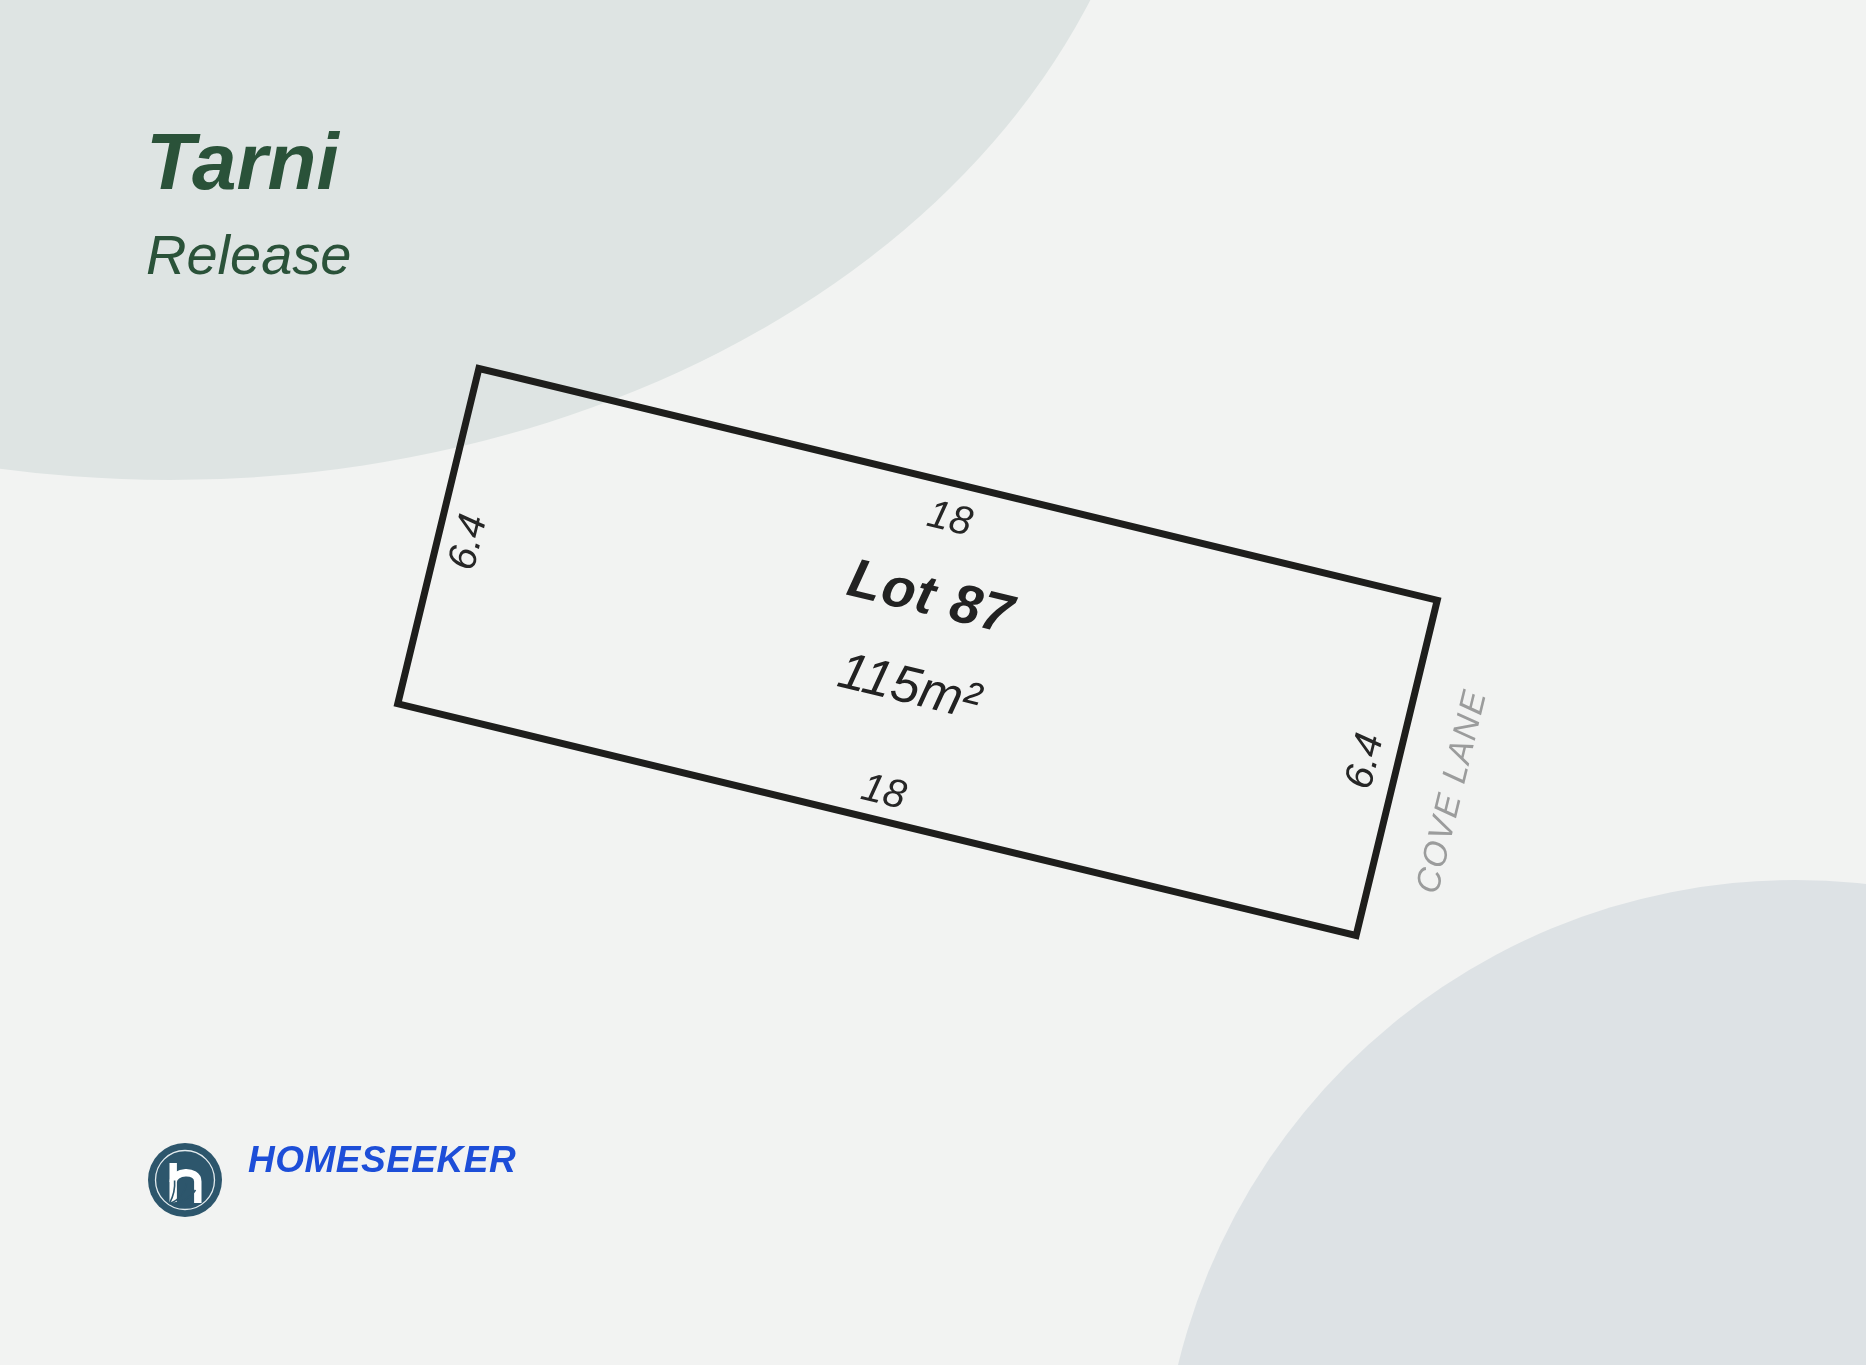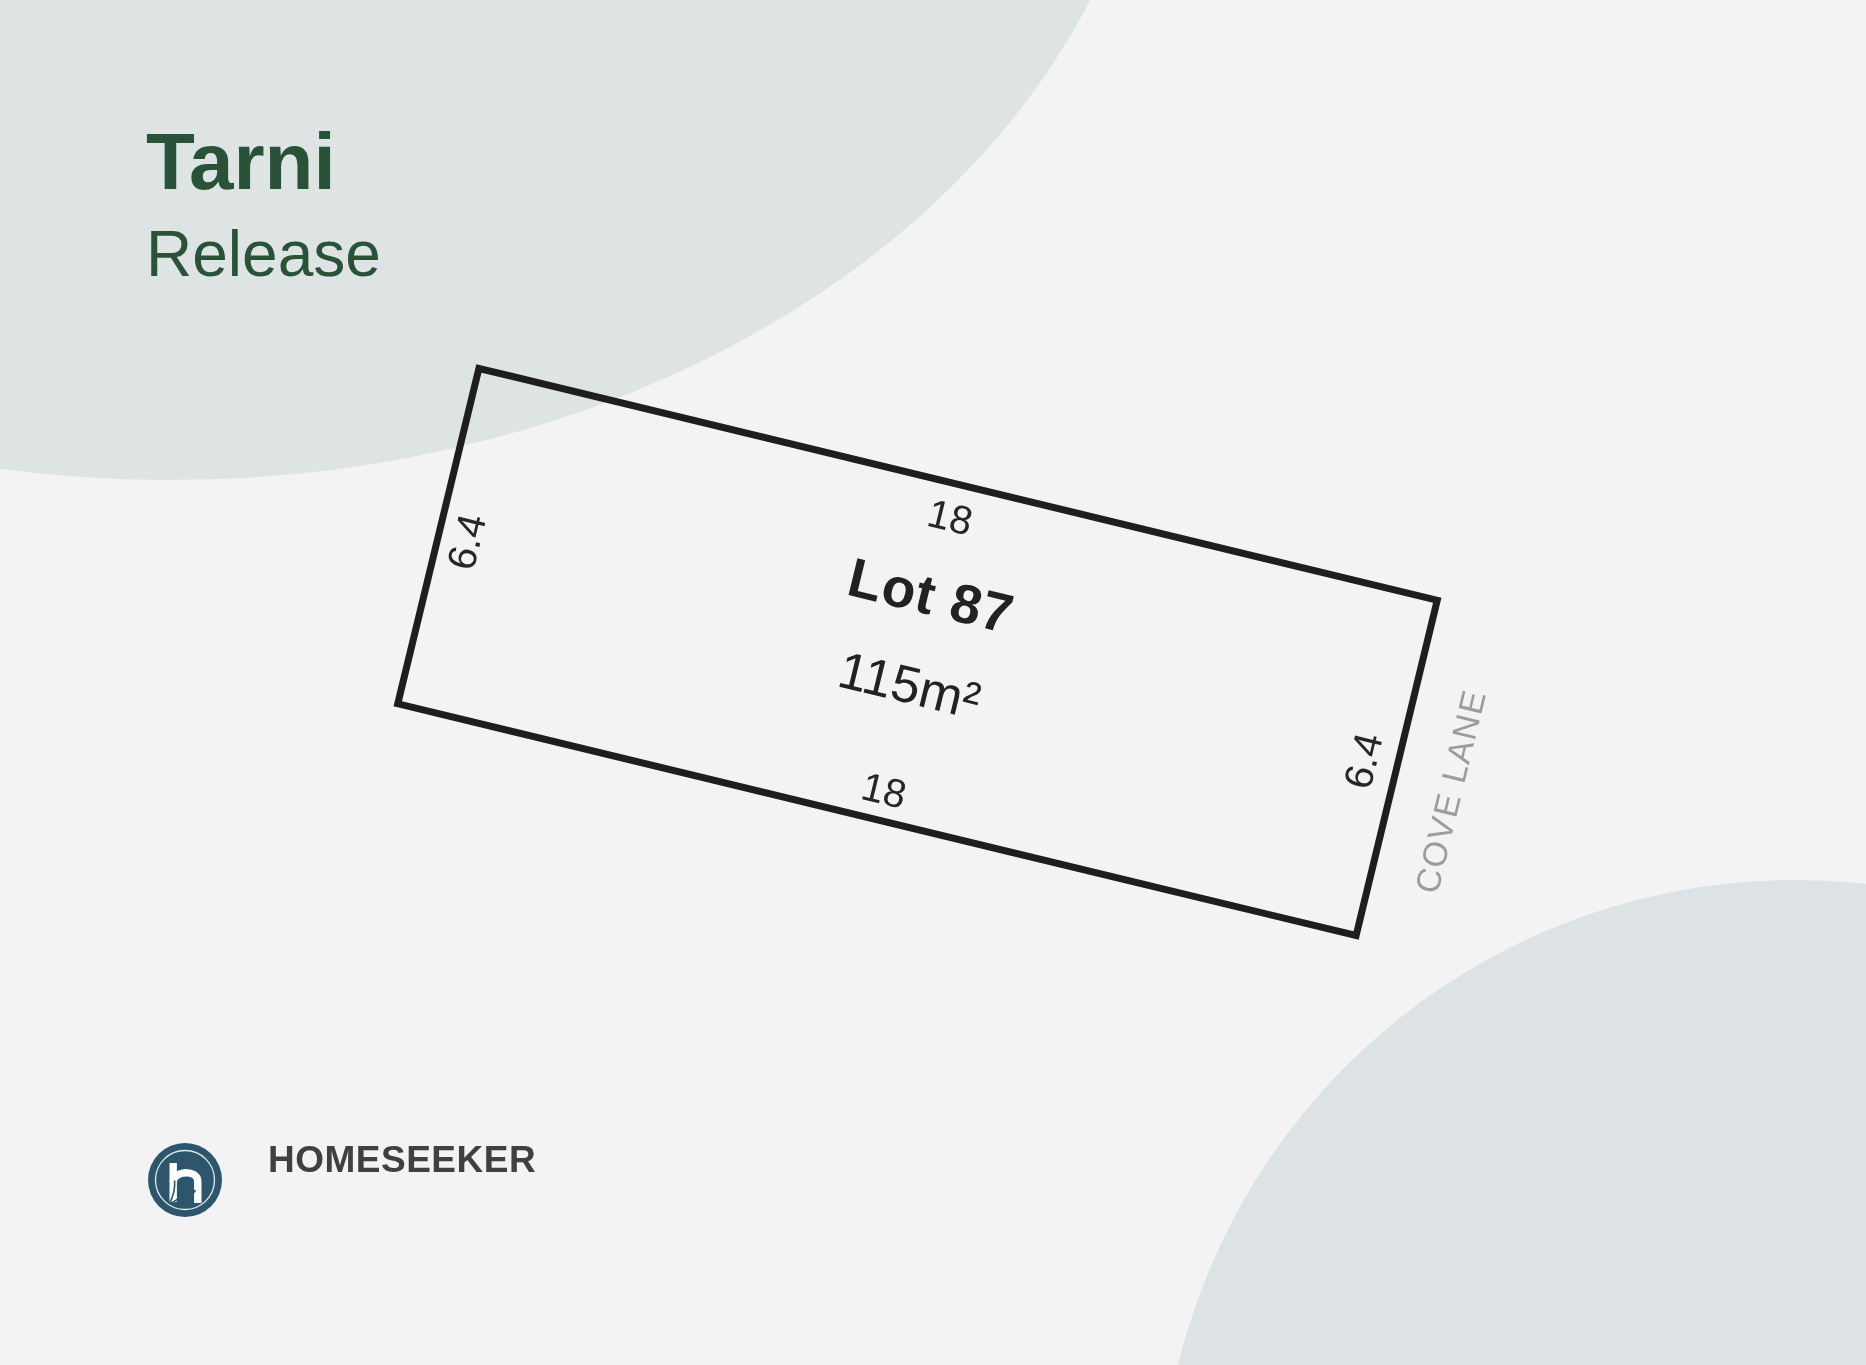--- a/index.html
+++ b/index.html
@@ -5,39 +5,40 @@
   * { margin: 0; padding: 0; box-sizing: border-box; }
   html, body { width: 1866px; height: 1365px; }
   body { font-family: "Liberation Sans", sans-serif; }
 
   .canvas {
     position: relative;
     width: 1866px;
     height: 1365px;
     background: #f2f3f2;
     overflow: hidden;
+    font-style: italic;
   }
 
   
   .blob { position: absolute; border-radius: 50%; }
   .blob-tl {
     left: -820px; top: -1040px;
     width: 1980px; height: 1520px;
     background: #dee4e3;
   }
   .blob-br {
     left: 1160px; top: 880px;
     width: 1270px; height: 1270px;
     background: #dde2e5;
   }
 
   
   .heading { position: absolute; left: 146px; top: 115px; color: #2a5239; }
   .heading .line1 { font-size: 80px; font-weight: 700; line-height: 93px; }
-  .heading .line2 { font-size: 64px; font-weight: 400; line-height: 93px; }
+  .heading .line2 { font-size: 56px; font-weight: 400; line-height: 93px; }
 
   
   .lot {
     position: absolute;
     left: 421px; top: 476px;
     width: 993px; height: 352px;
     border: 7px solid #1e1e1c;
     transform: rotate(13.6deg);
     color: #262626;
   }
@@ -60,22 +61,22 @@
     position: absolute; left: 1040px; top: 179px;
     transform: translate(-50%,-50%) rotate(-90deg);
     font-size: 34px; line-height: 34px; letter-spacing: 1.5px;
     color: #9b9c9c; white-space: nowrap;
   }
 
   
   .brand { position: absolute; left: 148px; top: 1143px; display: flex; align-items: flex-start; }
   .brand-logo { width: 74px; height: 74px; flex: 0 0 auto; }
   .brand-text {
-    margin-left: 46px; margin-top: -4px;
-    color: #404040; font-size: 37px; font-weight: 700;
+    margin-left: 26px; margin-top: -4px;
+    color: #1d4ed8; font-size: 37px; font-weight: 700;
     line-height: 42px; letter-spacing: 0.5px;
   }
 </style>
 </head>
 <body>
 
 <div class="canvas">
 
   <div class="blob blob-tl"></div>
   <div class="blob blob-br"></div>

